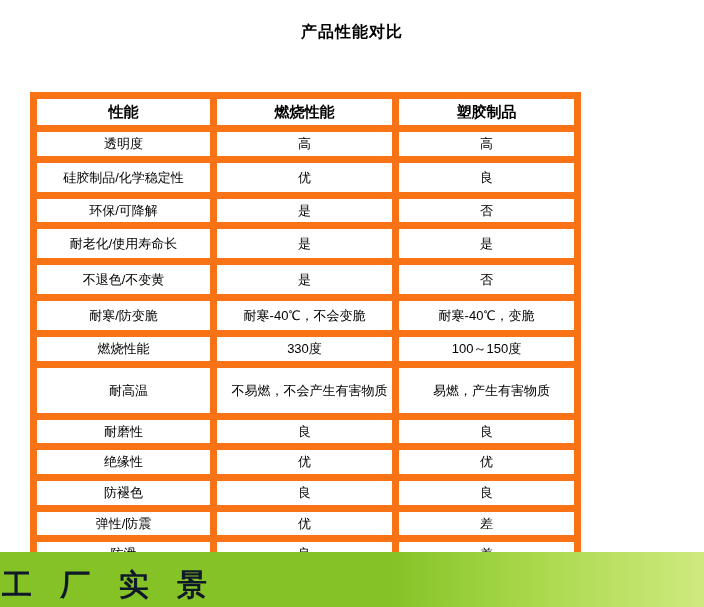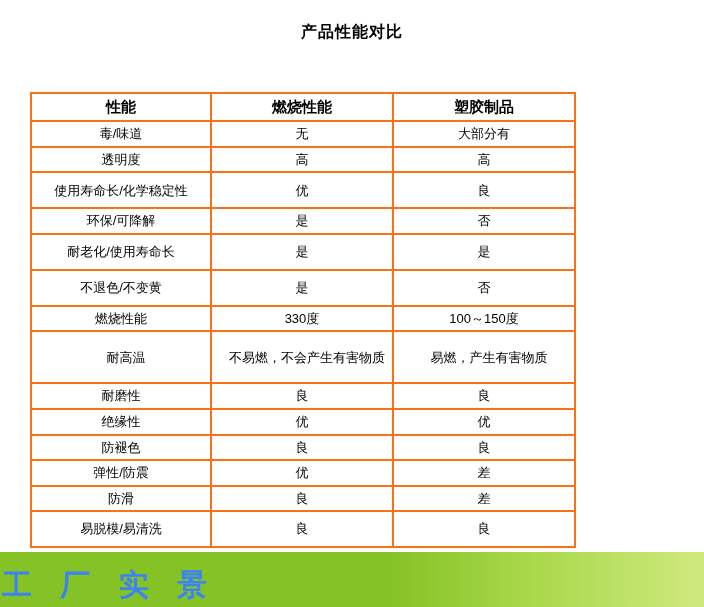--- a/index.html
+++ b/index.html
@@ -36,21 +36,21 @@
     left: 30px;
     width: 544px;
   }
   table.compare {
     border-collapse: collapse;
     width: 544px;
     table-layout: fixed;
   }
   table.compare th,
   table.compare td {
-    border: 2px solid #f97316;
+    border: 7px solid #f97316;
     text-align: center;
     vertical-align: middle;
     font-size: 13px;
     padding: 3px 4px;
     line-height: 1.35;
     height: 22px;
     box-sizing: border-box;
   }
   table.compare th {
     font-weight: bold;
@@ -69,21 +69,21 @@
     width: 704px;
     height: 55px;
     background: linear-gradient(to right, #84c225 0%, #84c225 55%, #a8d84a 75%, #cfe97e 100%);
   }
   .band-text {
     position: absolute;
     left: 0;
     top: 565px;
     font-size: 30px;
     font-weight: bold;
-    color: #3b82f6;
+    color: #0f172a;
     letter-spacing: 10px;
     padding-left: 2px;
     white-space: nowrap;
   }
 </style>
 </head>
 <body>
 
 <div class="page">
 
@@ -98,48 +98,48 @@
       </colgroup>
       <thead>
         <tr>
           <th>性能</th>
           <th>燃烧性能</th>
           <th>塑胶制品</th>
         </tr>
       </thead>
       <tbody id="table-body">
           <tr>
-            <td>毒/味道</td>
-            <td>无</td>
-            <td>大部分有</td>
-          </tr>
-          <tr>
             <td>透明度</td>
             <td>高</td>
             <td>高</td>
           </tr>
           <tr class="tall">
-            <td>使用寿命长/化学稳定性</td>
+            <td>硅胶制品/化学稳定性</td>
             <td>优</td>
             <td>良</td>
           </tr>
           <tr>
             <td>环保/可降解</td>
             <td>是</td>
             <td>否</td>
           </tr>
           <tr class="tall">
             <td>耐老化/使用寿命长</td>
             <td>是</td>
             <td>是</td>
           </tr>
           <tr class="tall">
             <td>不退色/不变黄</td>
             <td>是</td>
             <td>否</td>
+          </tr>
+          <tr class="tall">
+            <td>耐寒/防变脆</td>
+            <td>耐寒-40℃，不会变脆</td>
+            <td>耐寒-40℃，变脆</td>
           </tr>
           <tr>
             <td>燃烧性能</td>
             <td>330度</td>
             <td>100～150度</td>
           </tr>
           <tr class="xtall">
             <td>耐高温</td>
             <td>不易燃，不会产生有害物质</td>
             <td>易燃，产生有害物质</td>

